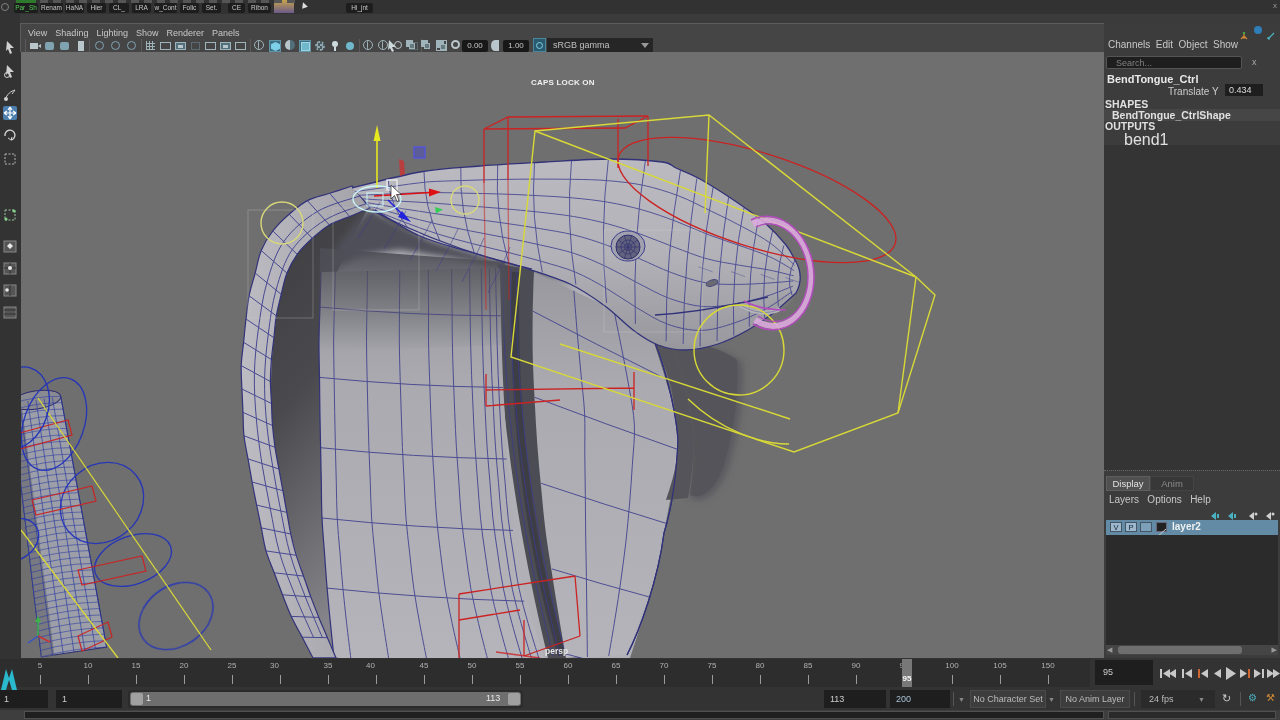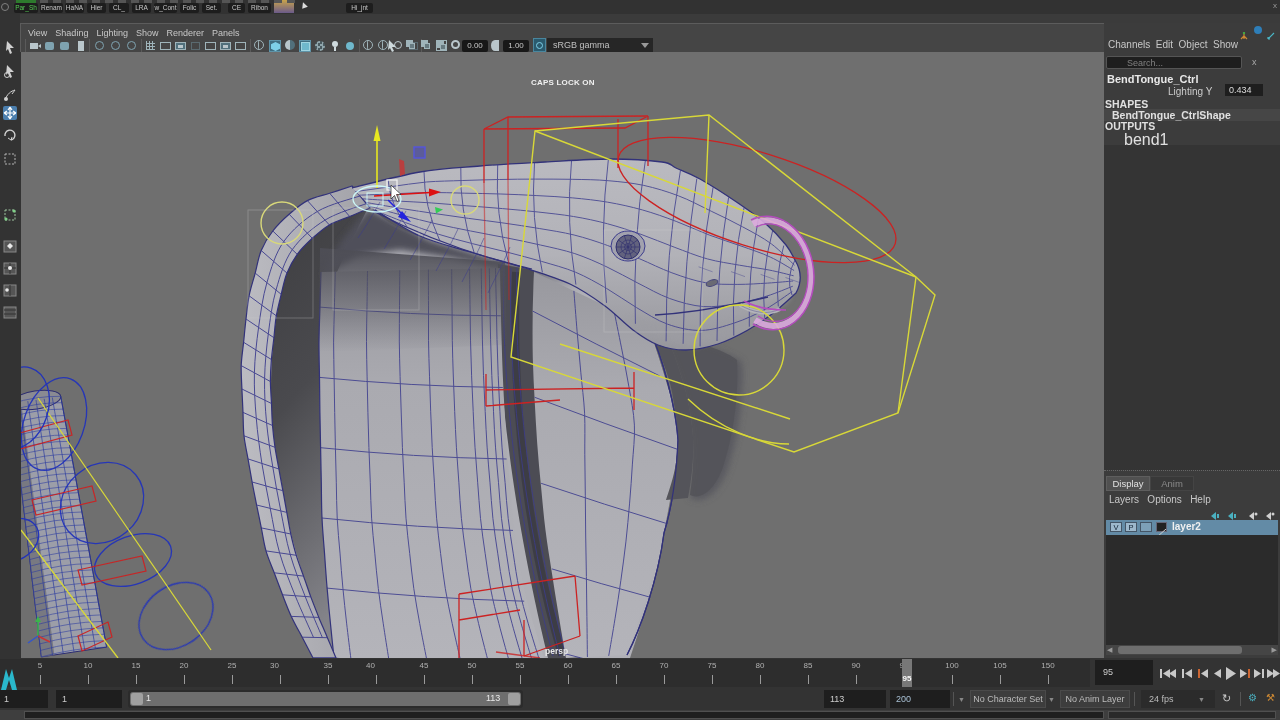--- a/index.html
+++ b/index.html
@@ -510,24 +510,24 @@
 <div class="abs" style="left:1104px;top:23px;width:176px;height:635px;background:#3c3c3c">
   <div class="abs" style="left:136px;top:3px;width:8px;height:8px"><svg width="8" height="8">
         <path d="M4,1 L4,7 M4,4 L1,7 M4,4 L7,7" stroke="#cc8833" stroke-width="1.2"></path>
         <circle cx="4" cy="1" r="1.2" fill="#44aa44"></circle>
       </svg></div>
   <div class="abs" style="left:150px;top:3px;width:8px;height:8px;border-radius:50%;background:#2e7eb8"></div>
   <div class="abs" style="left:163px;top:3px;width:8px;height:8px"><svg width="8" height="8">
         <path d="M1,7 L7,1 M1,7 L3,7 M1,7 L1,5" stroke="#4ab8c8" stroke-width="1.2"></path>
       </svg></div>
   <div class="abs" style="left:4px;top:16px;color:#c8c8c8;font-size:10px">Channels&nbsp;&nbsp;Edit&nbsp;&nbsp;Object&nbsp;&nbsp;Show</div>
-  <div class="abs" style="left:2px;top:33px;width:136px;height:13px;background:#1e1e1e;border:1px solid #555;border-radius:2px;color:#808080;font-size:9px;line-height:12px;padding-left:20px">Search...</div>
+  <div class="abs" style="left:2px;top:33px;width:136px;height:13px;background:#1e1e1e;border:1px solid #555;border-radius:2px;color:#808080;font-size:9px;line-height:12px;padding-left:9px">Search...</div>
   <div class="abs" style="left:148px;top:34px;color:#aaa;font-size:9px">x</div>
   <div class="abs" style="left:3px;top:50px;color:#e8e8e8;font-size:11px;font-weight:bold">BendTongue_Ctrl</div>
-  <div class="abs" style="left:64px;top:63px;color:#cccccc;font-size:10px">Lighting Y</div>
+  <div class="abs" style="left:64px;top:63px;color:#cccccc;font-size:10px">Translate Y</div>
   <div class="abs" style="left:121px;top:61px;width:38px;height:12px;background:#1e1e1e;color:#dddddd;font-size:9px;line-height:12px;padding-left:4px">0.434</div>
   <div class="abs" style="left:1px;top:75px;color:#e0e0e0;font-size:10.5px;font-weight:bold">SHAPES</div>
   <div class="abs" style="left:0px;top:86px;width:176px;height:12px;background:#464646"></div>
   <div class="abs" style="left:8px;top:86px;color:#e0e0e0;font-size:10.5px;font-weight:bold">BendTongue_CtrlShape</div>
   <div class="abs" style="left:1px;top:97px;color:#e0e0e0;font-size:10.5px;font-weight:bold">OUTPUTS</div>
   <div class="abs" style="left:20px;top:108px;color:#e0e0e0;font-size:16px;font-weight:normal">bend1</div>
   <div class="abs" style="left:0;top:122px;width:176px;height:325px;background:#343434"></div>
 
   <div class="abs" style="left:0;top:447px;width:176px;height:4px;background:#3c3c3c;border-top:1px dotted #666"></div>
   <div class="abs" style="left:2px;top:453px;width:44px;height:15px;background:#505050;border:1px solid #5e5e5e;color:#e0e0e0;font-size:9.5px;text-align:center;line-height:14px">Display</div>

